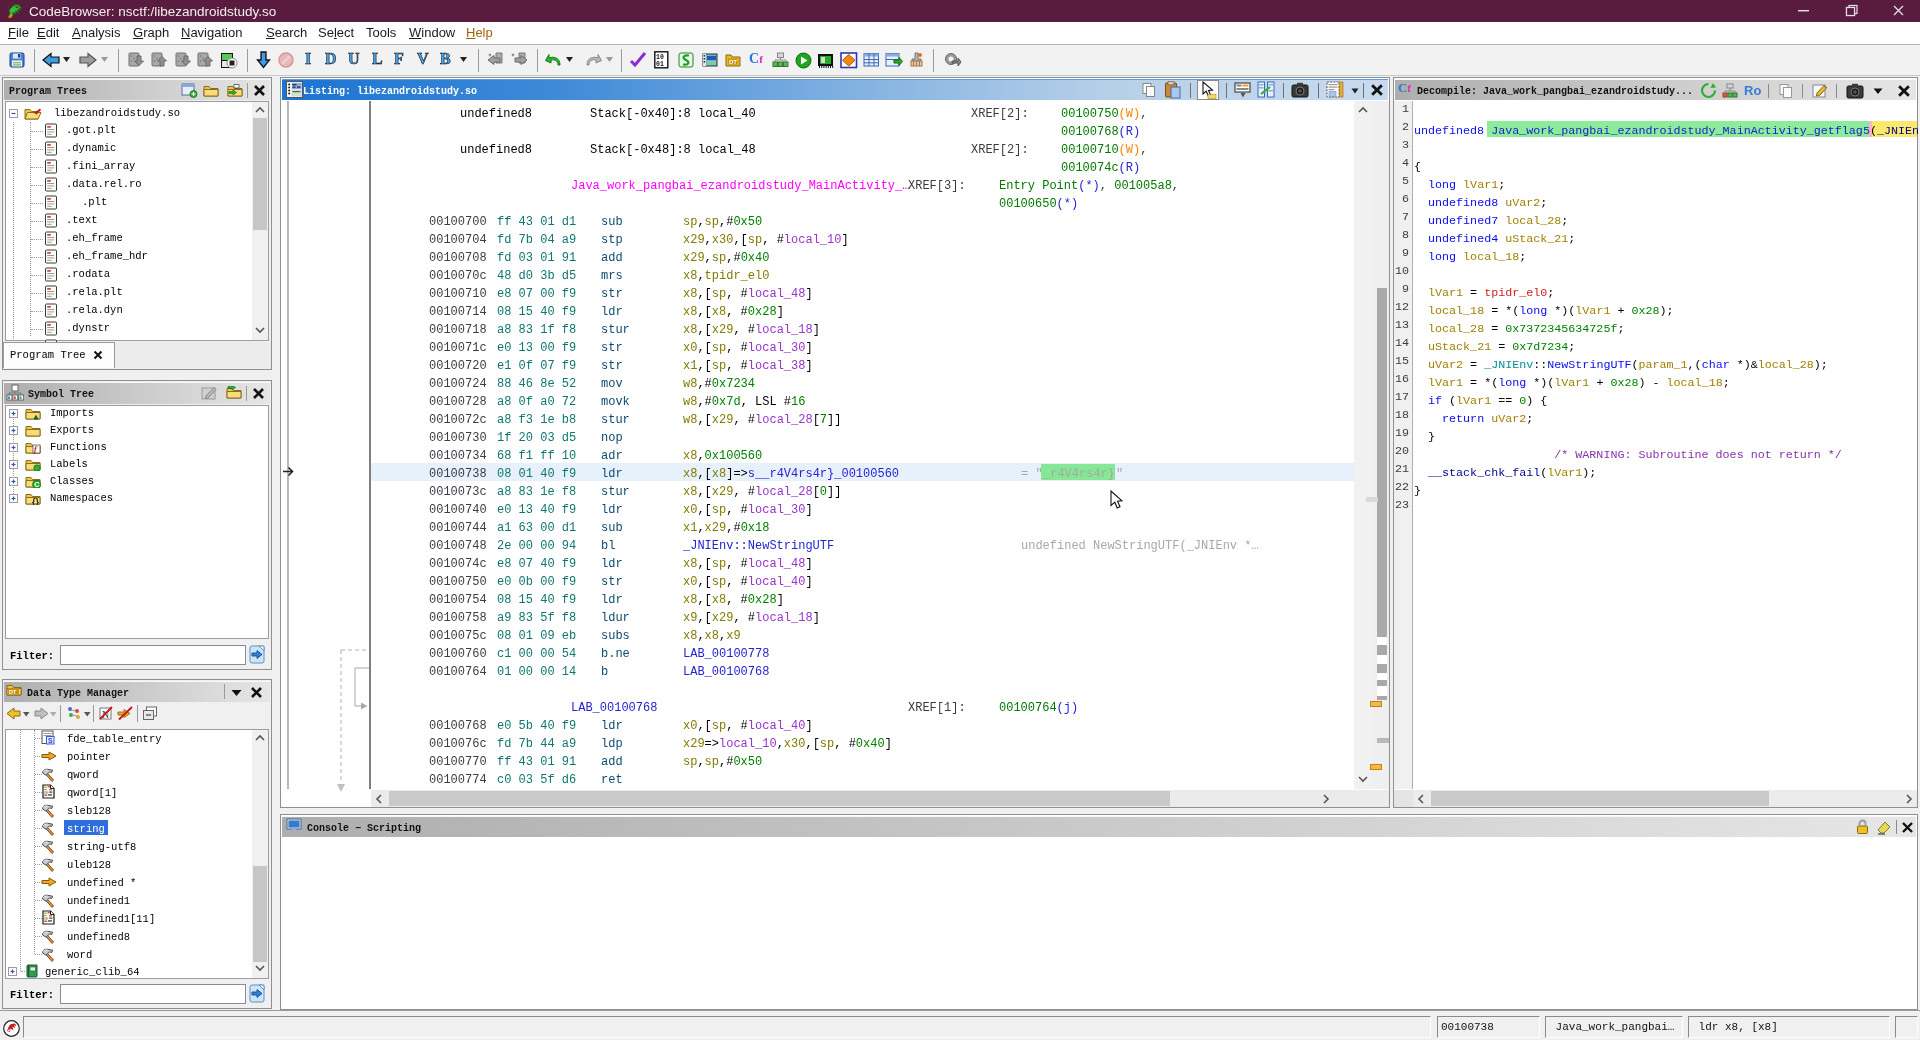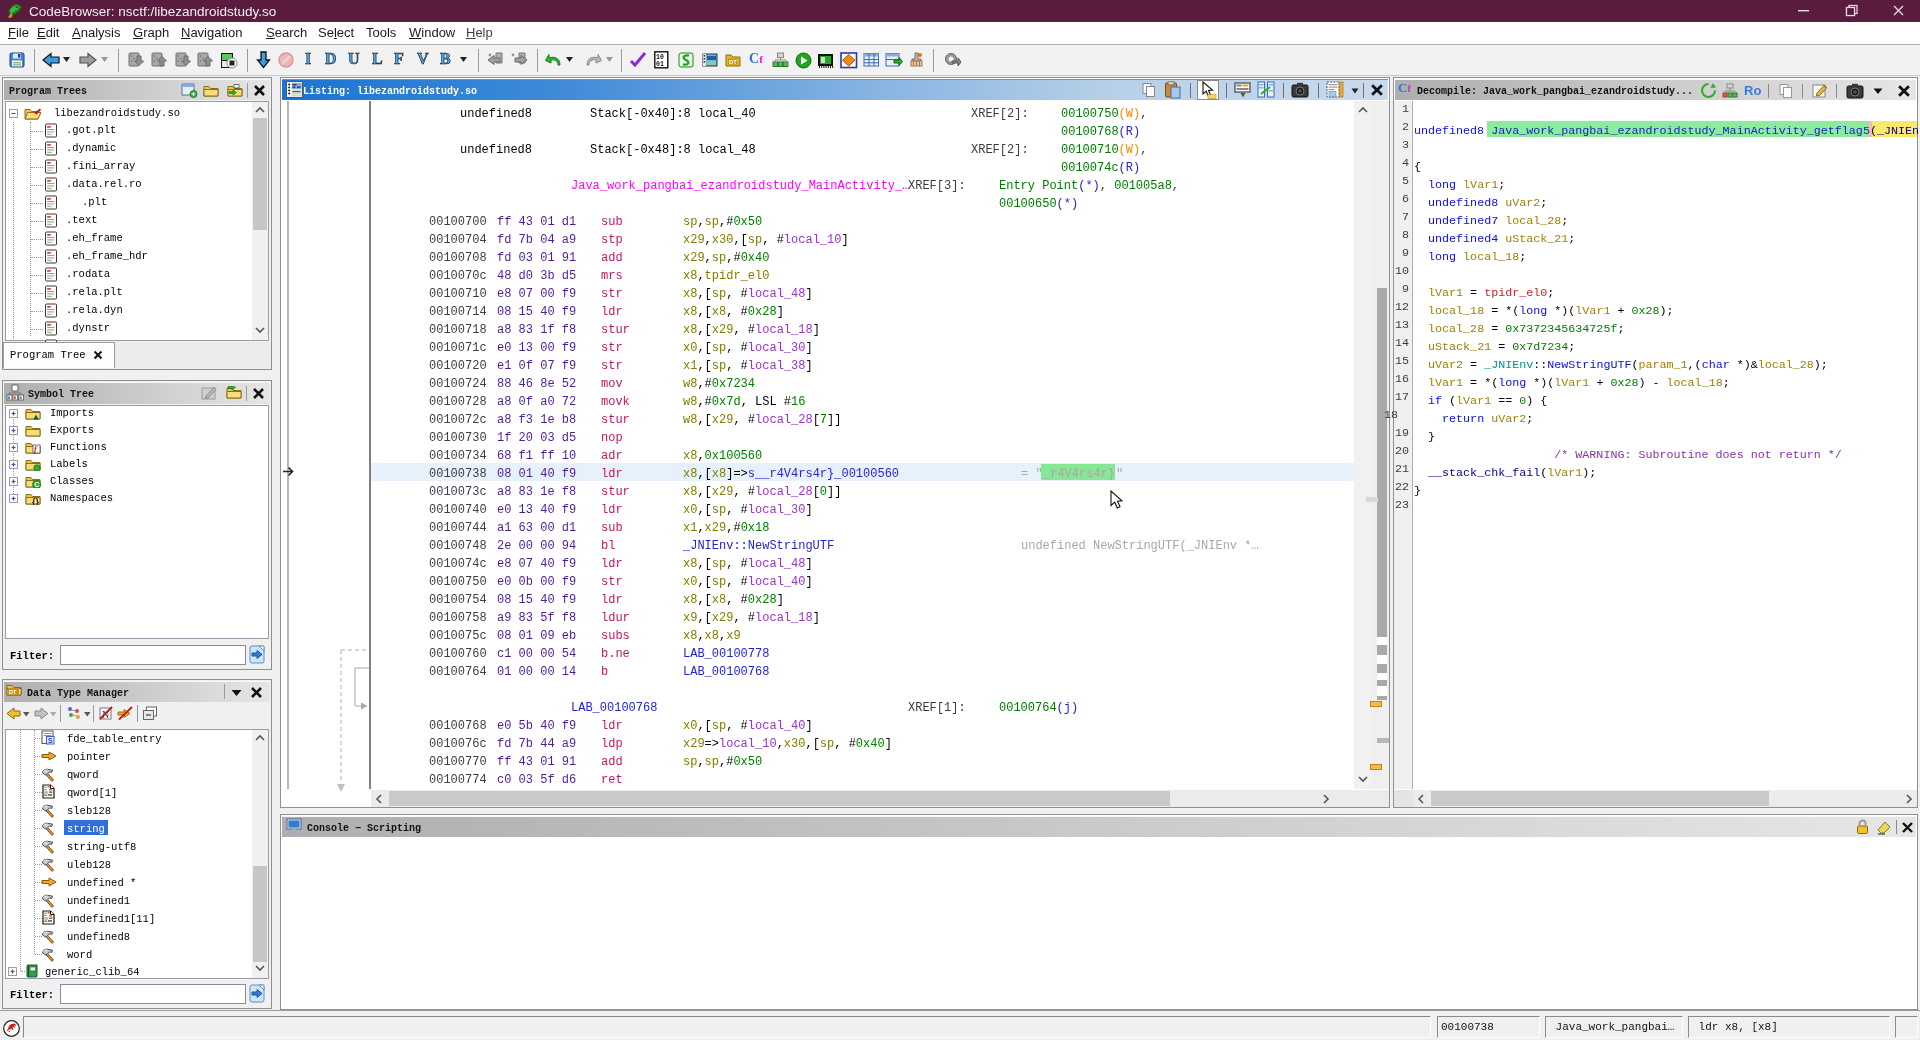--- a/index.html
+++ b/index.html
@@ -2,21 +2,21 @@
 <html><head><meta charset="utf-8">
 <style>
 *{margin:0;padding:0;box-sizing:border-box}
 html,body{width:1920px;height:1040px;overflow:hidden;background:#f0f0f0;
   font-family:"Liberation Mono",monospace;}
 .abs{position:absolute}
 .r{position:absolute;height:18px;line-height:18px;white-space:pre;font:12px/18px "Liberation Mono",monospace;color:#3d3d46}
 .f{position:absolute;top:0;white-space:pre;font-style:normal}
 .d{position:absolute;height:18px;line-height:18px;white-space:pre;font:11.7px/18px "Liberation Mono",monospace;color:#000}
 
-.ad{color:#3d3d46}.by{color:#4c1d95}.mn{color:#be185d}.rg{color:#837a00}
+.ad{color:#3d3d46}.by{color:#0f766e}.mn{color:#0c4a6e}.rg{color:#837a00}
 .sc{color:#008000}.lv{color:#9932cc}.fn{color:#ff00ff}.lb{color:#2424d4}
 .xr{color:#3c3c3c}.xa{color:#007a00}.xw{color:#ff8400}.xb{color:#2424d4}
 .cm{color:#a8a8a8}.bk{color:#000}
 
 .kw{color:#0b0bef}.va{color:#a08000}.nu{color:#008000}.rd{color:#d02020}
 .tl{color:#009090}.fb{color:#0b0bef}.nv{color:#000090}.cp{color:#8833aa}
 .ptitle{font:bold 10px/15px "Liberation Mono",monospace;color:#111;white-space:pre}
 .tree{font:10.5px/15px "Liberation Mono",monospace;color:#000;white-space:pre}
 svg{display:block}
 </style></head><body>
@@ -38,21 +38,21 @@
 <div class="abs" style="left:0;top:22px;width:1920px;height:23px;background:#ffffff;border-bottom:1px solid #b4b4b4"></div>
 <div class="abs" style="left:8px;top:25px;font:13px 'Liberation Sans',sans-serif;color:#1a1a1a"><span style="text-decoration:underline">F</span>ile</div>
 <div class="abs" style="left:37px;top:25px;font:13px 'Liberation Sans',sans-serif;color:#1a1a1a"><span style="text-decoration:underline">E</span>dit</div>
 <div class="abs" style="left:72px;top:25px;font:13px 'Liberation Sans',sans-serif;color:#1a1a1a"><span style="text-decoration:underline">A</span>nalysis</div>
 <div class="abs" style="left:133px;top:25px;font:13px 'Liberation Sans',sans-serif;color:#1a1a1a"><span style="text-decoration:underline">G</span>raph</div>
 <div class="abs" style="left:181px;top:25px;font:13px 'Liberation Sans',sans-serif;color:#1a1a1a"><span style="text-decoration:underline">N</span>avigation</div>
 <div class="abs" style="left:266px;top:25px;font:13px 'Liberation Sans',sans-serif;color:#1a1a1a"><span style="text-decoration:underline">S</span>earch</div>
 <div class="abs" style="left:318px;top:25px;font:13px 'Liberation Sans',sans-serif;color:#1a1a1a">Se<span style="text-decoration:underline">l</span>ect</div>
 <div class="abs" style="left:366px;top:25px;font:13px 'Liberation Sans',sans-serif;color:#1a1a1a">Tools</div>
 <div class="abs" style="left:409px;top:25px;font:13px 'Liberation Sans',sans-serif;color:#1a1a1a"><span style="text-decoration:underline">W</span>indow</div>
-<div class="abs" style="left:466px;top:25px;font:13px 'Liberation Sans',sans-serif;color:#404040"><span style="text-decoration:underline">H</span>elp</div>
+<div class="abs" style="left:466px;top:25px;font:13px 'Liberation Sans',sans-serif;color:#a16207"><span style="text-decoration:underline">H</span>elp</div>
 <div class="abs" style="left:0;top:45px;width:1920px;height:31px;background:#f2f2f2;border-bottom:1px solid #c8c8c8"></div>
 <svg class="abs" style="left:9px;top:52px" width="16" height="16" viewBox="0 0 16 16">
     <rect x="1" y="1" width="14" height="14" rx="1.5" fill="#4a86d8" stroke="#1d3f8f"></rect>
     <rect x="4" y="1.5" width="8" height="5" fill="#dce8fa"></rect>
     <rect x="9" y="2" width="2.4" height="3.6" fill="#28408a"></rect>
     <rect x="3" y="8.5" width="10" height="6" fill="#eef4fd"></rect>
     <rect x="4" y="10" width="8" height="1.4" fill="#8fc052"></rect>
     <rect x="4" y="12.2" width="8" height="1.4" fill="#8fc052"></rect>
   </svg>
 <div class="abs" style="left:34px;top:49px;width:1px;height:23px;background:#9b9b9b"></div>
@@ -894,21 +894,21 @@
 <div class="abs" style="left:1384px;top:228px;width:25px;height:18px;line-height:18px;font:11.7px 'Liberation Mono',monospace;color:#3c3c3c;text-align:right">8</div>
 <div class="abs" style="left:1384px;top:246px;width:25px;height:18px;line-height:18px;font:11.7px 'Liberation Mono',monospace;color:#3c3c3c;text-align:right">9</div>
 <div class="abs" style="left:1384px;top:264px;width:25px;height:18px;line-height:18px;font:11.7px 'Liberation Mono',monospace;color:#3c3c3c;text-align:right">10</div>
 <div class="abs" style="left:1384px;top:282px;width:25px;height:18px;line-height:18px;font:11.7px 'Liberation Mono',monospace;color:#3c3c3c;text-align:right">9</div>
 <div class="abs" style="left:1384px;top:300px;width:25px;height:18px;line-height:18px;font:11.7px 'Liberation Mono',monospace;color:#3c3c3c;text-align:right">12</div>
 <div class="abs" style="left:1384px;top:318px;width:25px;height:18px;line-height:18px;font:11.7px 'Liberation Mono',monospace;color:#3c3c3c;text-align:right">13</div>
 <div class="abs" style="left:1384px;top:336px;width:25px;height:18px;line-height:18px;font:11.7px 'Liberation Mono',monospace;color:#3c3c3c;text-align:right">14</div>
 <div class="abs" style="left:1384px;top:354px;width:25px;height:18px;line-height:18px;font:11.7px 'Liberation Mono',monospace;color:#3c3c3c;text-align:right">15</div>
 <div class="abs" style="left:1384px;top:372px;width:25px;height:18px;line-height:18px;font:11.7px 'Liberation Mono',monospace;color:#3c3c3c;text-align:right">16</div>
 <div class="abs" style="left:1384px;top:390px;width:25px;height:18px;line-height:18px;font:11.7px 'Liberation Mono',monospace;color:#3c3c3c;text-align:right">17</div>
-<div class="abs" style="left:1384px;top:408px;width:25px;height:18px;line-height:18px;font:11.7px 'Liberation Mono',monospace;color:#3c3c3c;">18</div>
+<div class="abs" style="left:1384px;top:408px;width:25px;height:18px;line-height:18px;font:11.7px 'Liberation Mono',monospace;color:#3c3c3c;text-align:right">18</div>
 <div class="abs" style="left:1384px;top:426px;width:25px;height:18px;line-height:18px;font:11.7px 'Liberation Mono',monospace;color:#3c3c3c;text-align:right">19</div>
 <div class="abs" style="left:1384px;top:444px;width:25px;height:18px;line-height:18px;font:11.7px 'Liberation Mono',monospace;color:#3c3c3c;text-align:right">20</div>
 <div class="abs" style="left:1384px;top:462px;width:25px;height:18px;line-height:18px;font:11.7px 'Liberation Mono',monospace;color:#3c3c3c;text-align:right">21</div>
 <div class="abs" style="left:1384px;top:480px;width:25px;height:18px;line-height:18px;font:11.7px 'Liberation Mono',monospace;color:#3c3c3c;text-align:right">22</div>
 <div class="abs" style="left:1384px;top:498px;width:25px;height:18px;line-height:18px;font:11.7px 'Liberation Mono',monospace;color:#3c3c3c;text-align:right">23</div>
 <div class="abs" style="left:1487px;top:121px;width:382px;height:16px;background:#8bec9b"></div>
 <div class="abs" style="left:1869px;top:121px;width:3px;height:16px;background:#ffb0c8"></div>
 <div class="abs" style="left:1872px;top:121px;width:45px;height:16px;background:#fbe96d"></div>
 <div class="d" style="left:1414px;top:122px"><span class="kw">undefined8</span> <span style="color:#2020c8">Java_work_pangbai_ezandroidstudy_MainActivity_getflag5</span><span class="bk">(</span><span class="nv">_JNIEn</span></div>
 <div class="d" style="left:1414px;top:158px">{</div>

